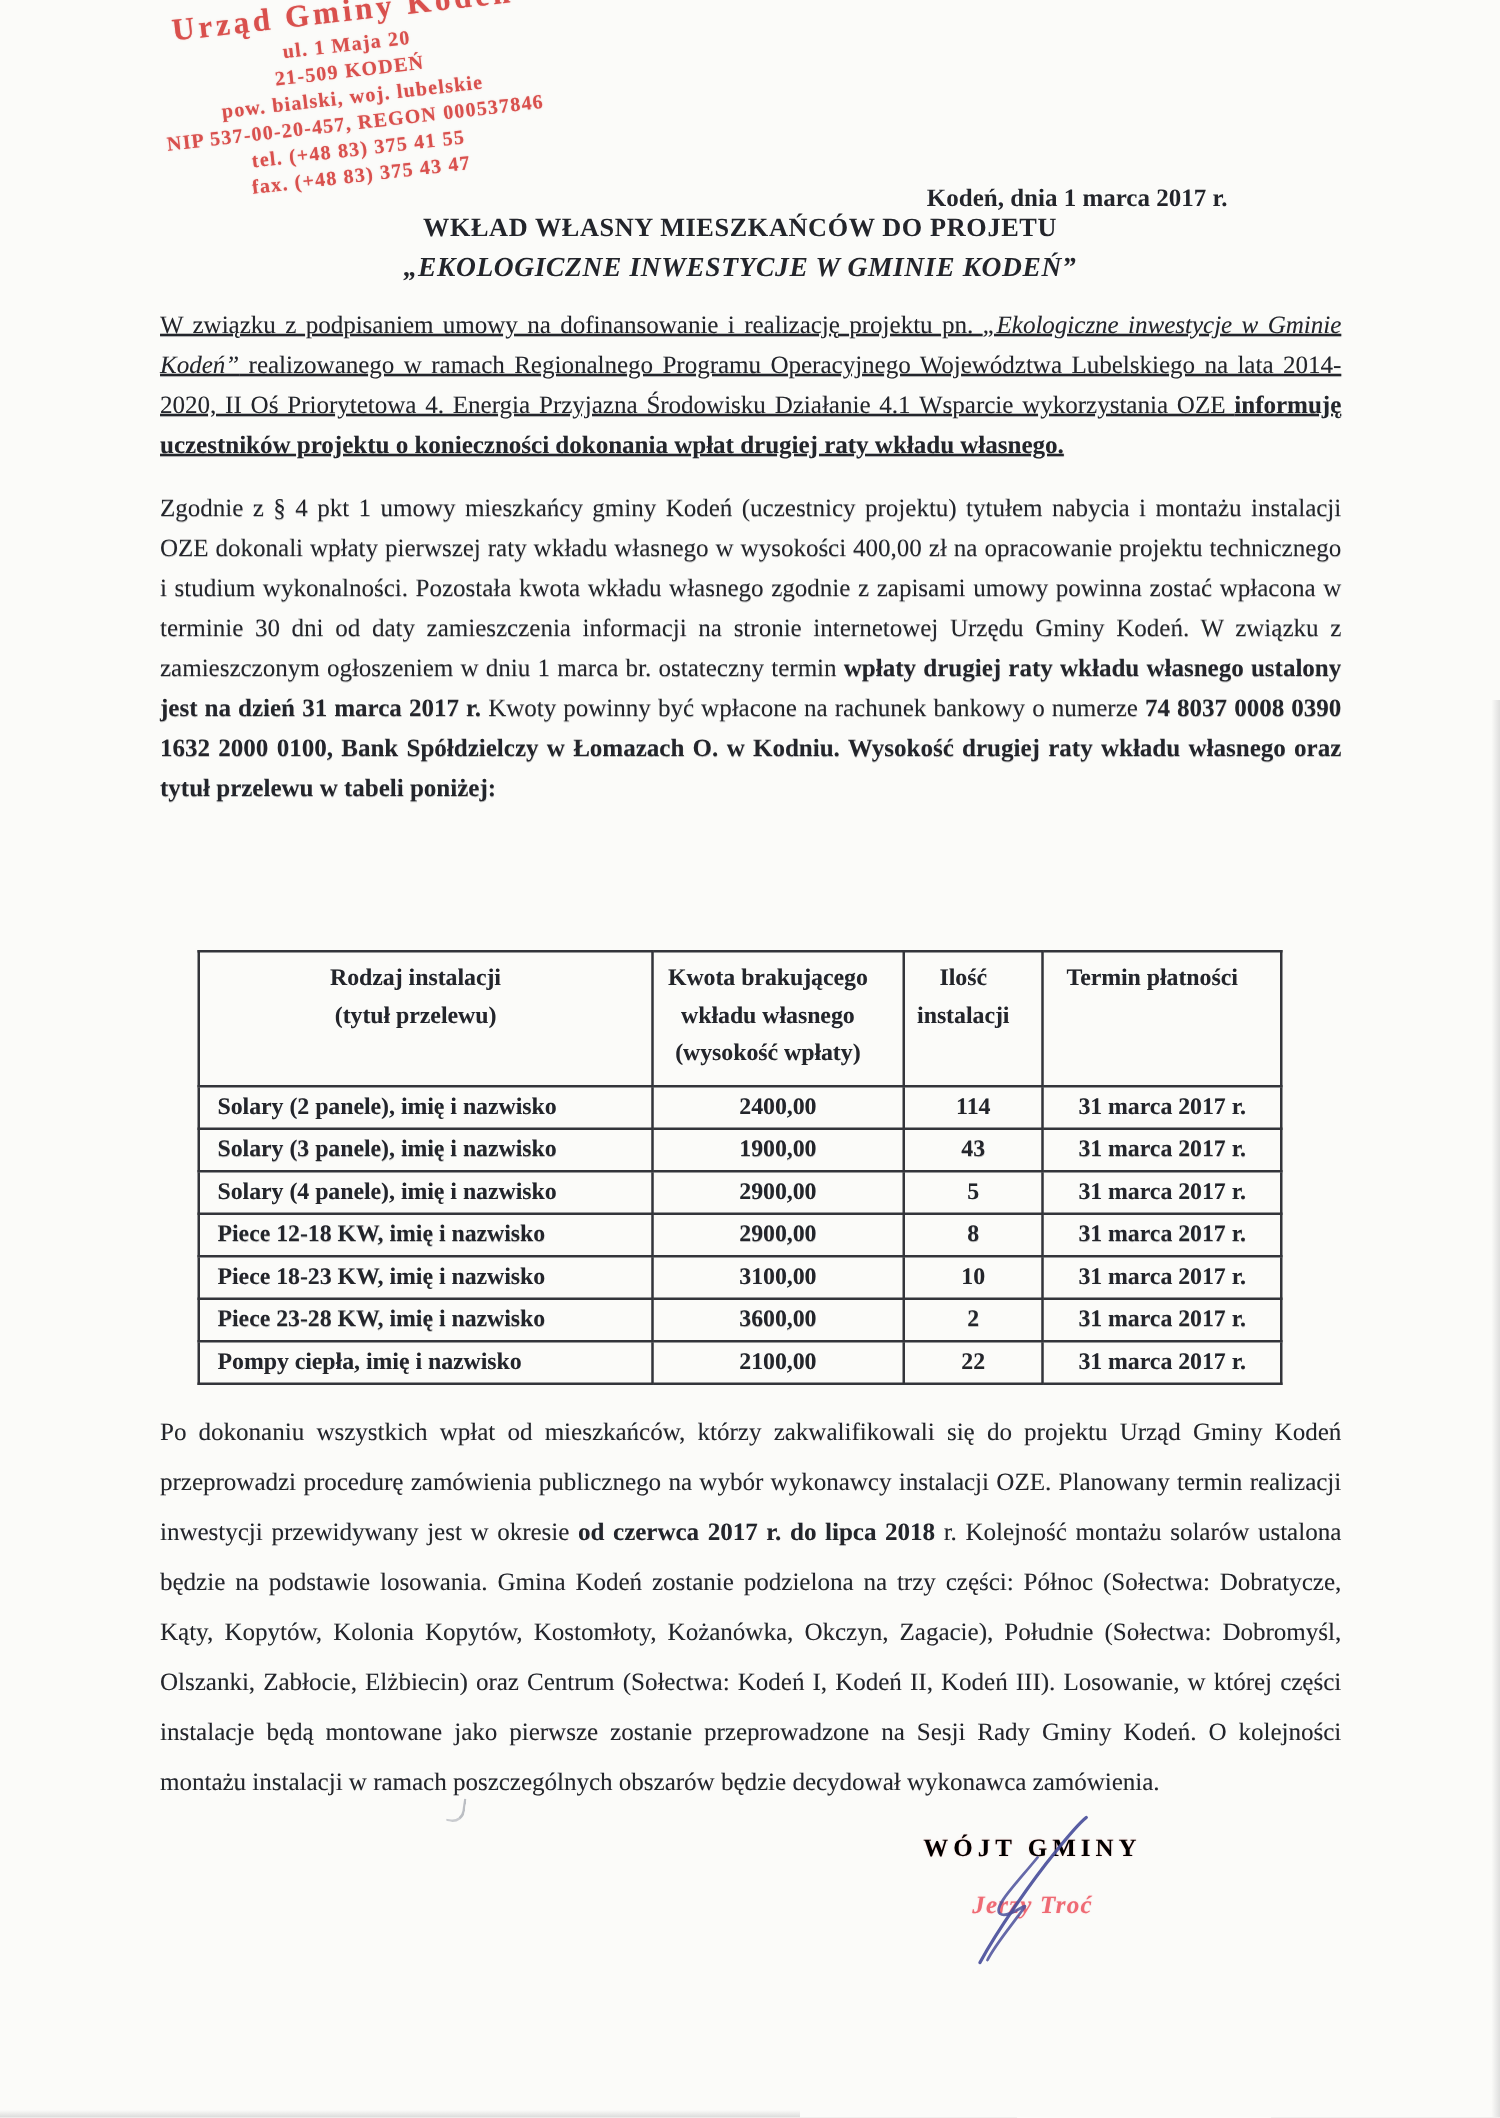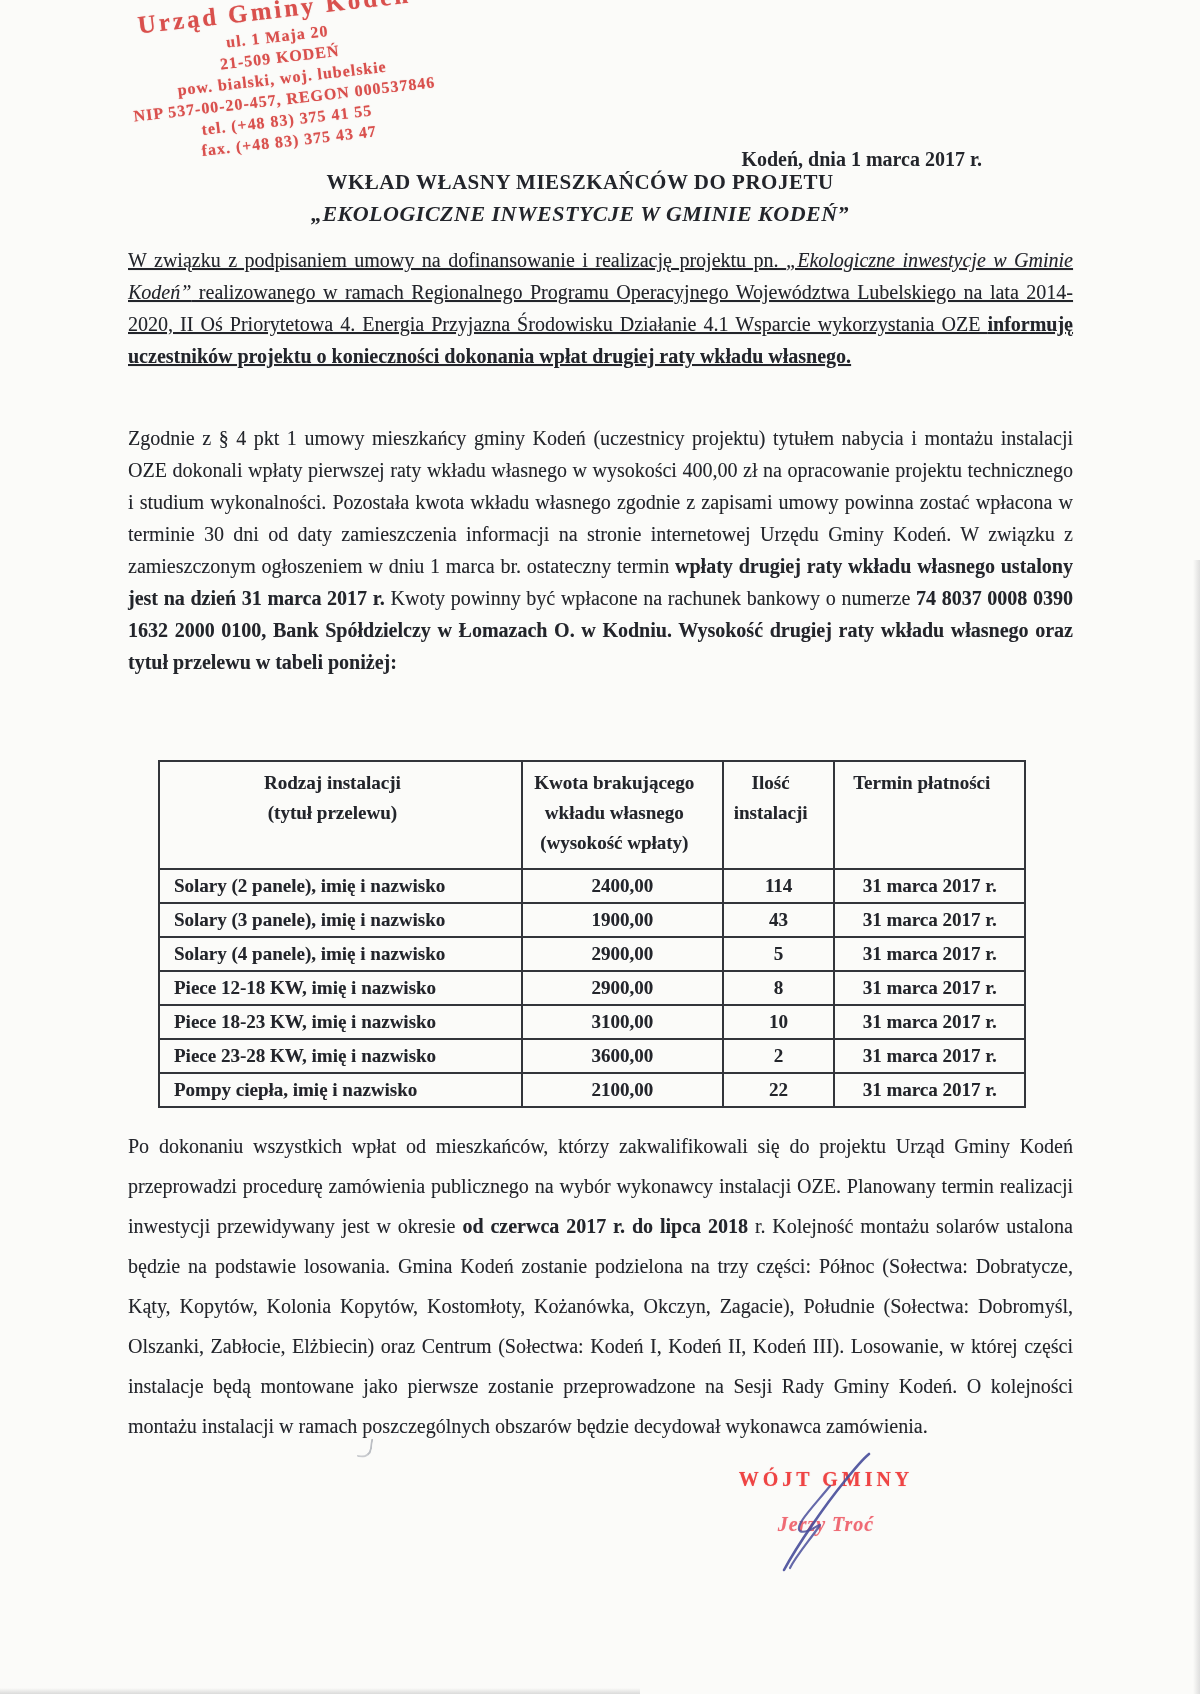--- a/index.html
+++ b/index.html
@@ -25,32 +25,32 @@
     user-select:none;
   }
   .stamp span{display:block;}
   .stamp .s0{font-size:25px;letter-spacing:3px;line-height:30px;margin-bottom:1px;}
   .stamp .sm{font-size:16px;letter-spacing:1px;}
   
   .dateline{
     position:absolute;top:128px;left:0;width:982px;
     text-align:right;font-weight:bold;font-size:20px;margin-top:20px;
   }
-  .titleblock{position:absolute;top:166px;left:20px;width:1120px;text-align:center;}
+  .titleblock{position:absolute;top:166px;left:32px;width:1120px;text-align:center;}
   .title{font-weight:bold;font-size:21px;line-height:32px;letter-spacing:.5px;}
   .subtitle{font-weight:bold;font-style:italic;font-size:22px;line-height:32px;letter-spacing:.5px;}
   
   .par{
     position:absolute;left:128px;width:945px;margin:0;
     text-align:justify;
     font-size:20px;line-height:32px;
     text-shadow:.2px .2px 0 rgba(35,37,43,.28);
   }
   .p1{top:244px;text-decoration:underline;}
-  .p2{top:422px;font-family:Liberation Serif, serif;}
+  .p2{top:391px;font-family:Liberation Serif, serif;}
   .p3{top:1126px;line-height:40px;}
   .bd{font-weight:bold;}
   .it{font-style:italic;}
   
   .tbl{
     position:absolute;top:760px;left:158px;width:868px;
     border-collapse:collapse;
     font-size:19px;font-weight:bold;
     color:#23252b;
     text-shadow:.2px .2px 0 rgba(35,37,43,.28);
@@ -58,21 +58,21 @@
   .tbl th,.tbl td{border:2px solid #33353b;}
   .tbl th{
     vertical-align:top;padding:6px 18px 10px 2px;
     font-weight:bold;text-align:center;line-height:30px;border-radius:11px;
   }
   .tbl td{height:30px;line-height:26px;text-align:center;padding:1px 2px;}
   .tbl td.c1{text-align:left;padding-left:14px;}
   
   .sig{position:absolute;left:726px;top:1468px;width:200px;text-align:center;}
   .sig-role{
-    color:#ef4444;font-weight:bold;font-size:20px;letter-spacing:4px;
+    color:#000000;font-weight:bold;font-size:20px;letter-spacing:4px;
     text-shadow:0 0 1px rgba(224,80,78,.5);
   }
   .sig-name{
     color:#ef6a74;font-style:italic;font-weight:bold;font-size:20px;
     margin-top:22px;letter-spacing:1px;
     text-shadow:0 0 1px rgba(239,106,116,.45);
   }
   .pen{position:absolute;left:38px;top:-16px;pointer-events:none;}
   
   .scan-mark{

